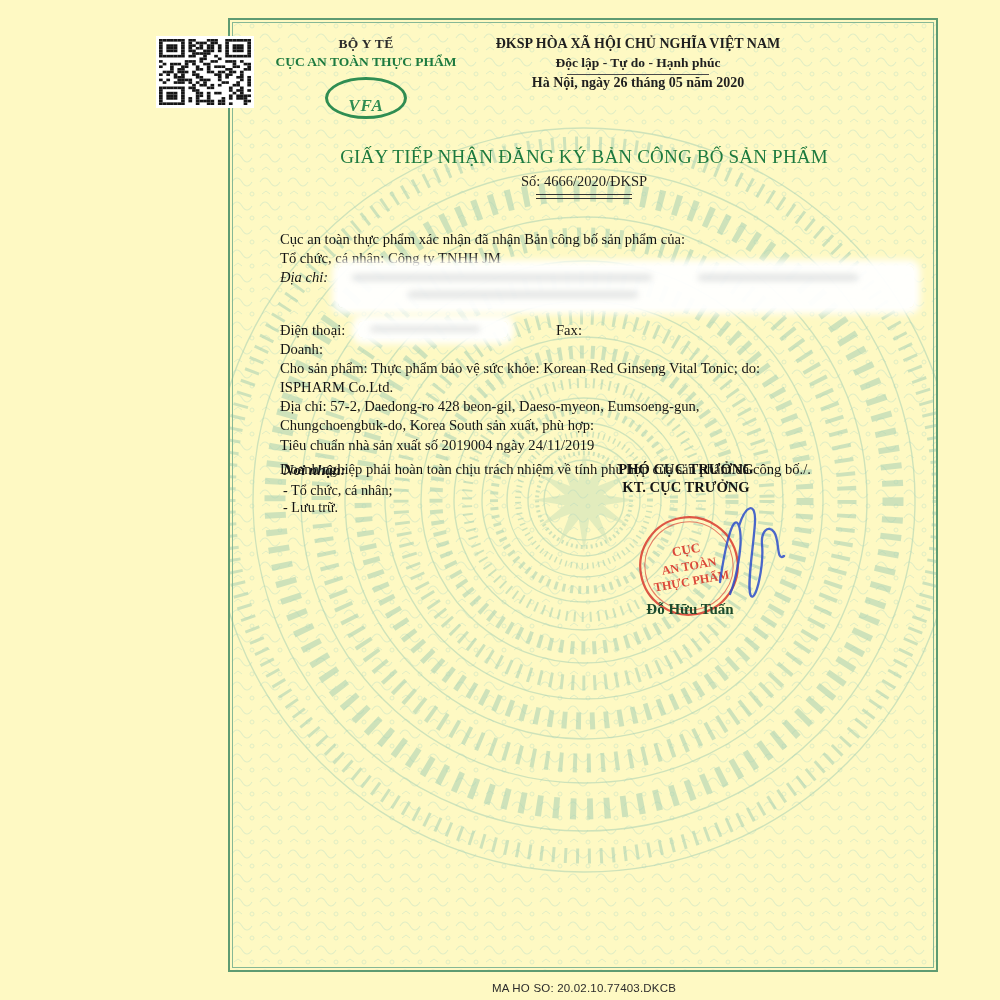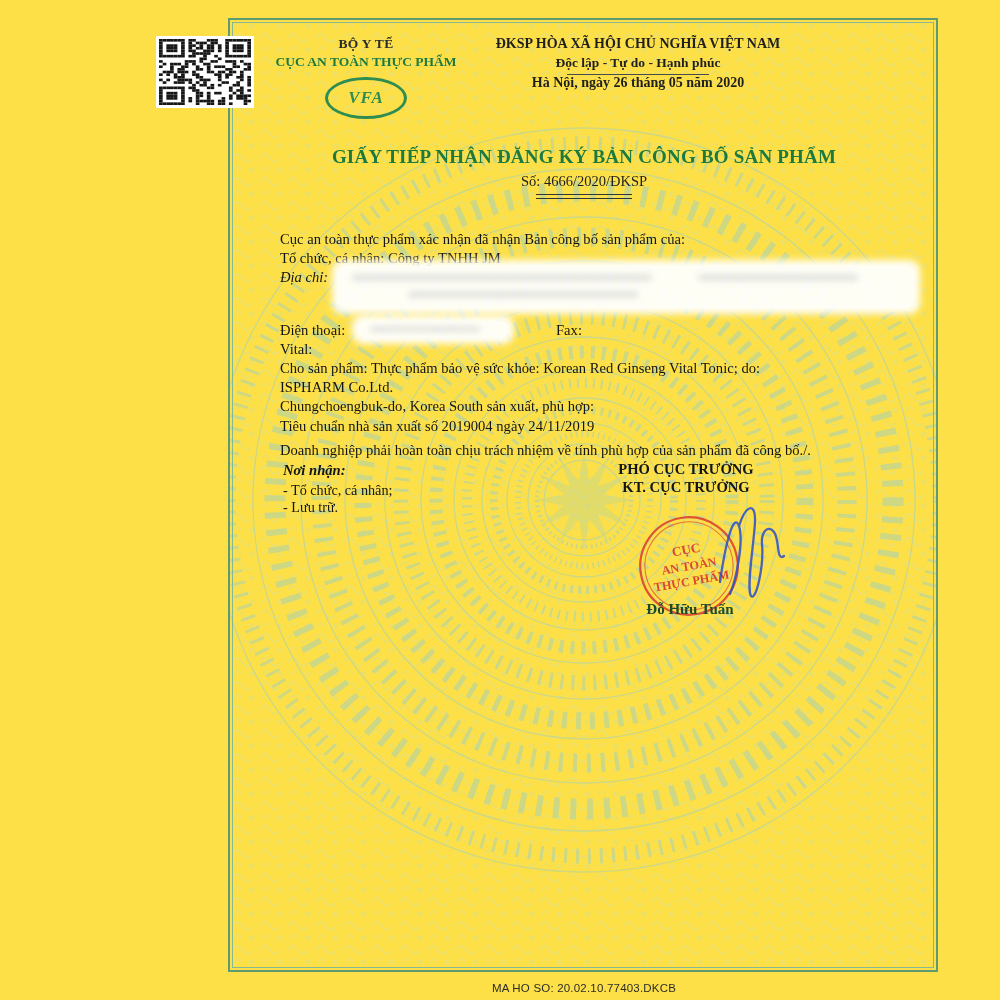--- a/index.html
+++ b/index.html
@@ -1,43 +1,43 @@
 <!DOCTYPE html>
 <html><head>
 <meta charset="utf-8">
 <style>
   html,body{margin:0;padding:0;background:#fff;}
-  .page{position:relative;width:1000px;height:1000px;background:#fde047;font-family:"Liberation Serif",serif;overflow:hidden;}
+  .page{position:relative;width:1000px;height:1000px;background:#fef9c3;font-family:"Liberation Serif",serif;overflow:hidden;}
 
   
   .drum{position:absolute;left:230px;top:20px;width:708px;height:951px;}
 
   
   .border-outer{position:absolute;left:228px;top:18px;width:710px;height:954px;border:2px solid #5e9b72;box-sizing:border-box;}
   .border-inner{position:absolute;inset:2px;border:1px solid #86b795;}
 
   
   .qr-wrap{position:absolute;left:156px;top:36px;width:98px;height:72px;background:#fff;padding:3px;box-sizing:border-box;}
   #qr{width:100%;height:100%;display:block;}
 
   
   .hdr-left{position:absolute;left:254px;top:36px;width:224px;text-align:center;}
   .ministry{font-size:13.5px;font-weight:bold;color:#2b2b2b;letter-spacing:.3px;}
   .dept{font-size:13.5px;font-weight:bold;color:#1d7a3f;margin-top:2px;}
-  .vfa{margin:7px auto 0;width:82px;height:42px;border:3.5px solid #2f8d52;border-radius:50%;display:flex;align-items:center;justify-content:center;color:#2f8d52;font-weight:bold;font-style:italic;font-size:17px;letter-spacing:1px;box-sizing:border-box;}
+  .vfa{margin:7px auto 0;width:82px;height:42px;border:3.5px solid #2f8d52;border-radius:50%;display:flex;align-items:flex-end;justify-content:center;color:#2f8d52;font-weight:bold;font-style:italic;font-size:17px;letter-spacing:1px;box-sizing:border-box;}
 
   .hdr-right{position:absolute;left:452px;top:36px;width:372px;text-align:center;color:#1f1f1f;}
   .nat{font-size:14px;font-weight:bold;}
   .motto{font-size:13.5px;font-weight:bold;margin-top:3px;}
   .motto-rule{width:142px;border-top:1px solid #4a4a4a;margin:3px auto 0;}
   .dateline{font-size:14px;font-weight:bold;margin-top:0;}
 
   
   .title-block{position:absolute;left:252px;top:146px;width:664px;text-align:center;}
-  .title{font-size:19px;font-weight:bold;color:#1d7a3f;letter-spacing:.2px;}
+  .title{font-size:19px;font-weight:normal;color:#1d7a3f;letter-spacing:.2px;}
   .docnum{font-size:14.5px;color:#1f1f1f;margin-top:5px;}
   .double-rule{width:96px;height:3px;border-top:1.6px solid #333;border-bottom:1.6px solid #333;margin:4px auto 0;}
 
   
   .bodytext{position:absolute;left:280px;top:231px;width:634px;font-size:14.6px;color:#141414;}
   .bodytext p{margin:0 0 1.5px 0;line-height:17.4px;}
   .addr{position:relative;height:52px;font-style:italic;}
   .phone-line{position:relative;}
   .fax{position:absolute;left:276px;top:0;}
   p.standard{margin-top:3px;}
@@ -446,23 +446,24 @@
         <span class="smudge" style="left:70px;top:25px;width:230px;height:7px;"></span>
       </span>
     </p>
     <p class="phone-line">
       <span>Điện thoại:</span>
       <span class="redact">
         <span class="smudge" style="left:12px;top:5px;width:110px;height:6px;"></span>
       </span>
       <span class="fax">Fax:</span>
     </p>
-    <p>Vital:</p>
+    <p>Doanh:</p>
     <p>Cho sản phẩm: Thực phẩm bảo vệ sức khỏe: Korean Red Ginseng Vital Tonic; do:</p>
     <p>ISPHARM Co.Ltd.</p>
+    <p>Địa chỉ: 57-2, Daedong-ro 428 beon-gil, Daeso-myeon, Eumsoeng-gun,</p>
     <p>Chungchoengbuk-do, Korea South sản xuất, phù hợp:</p>
     <p class="standard">Tiêu chuẩn nhà sản xuất số 2019004 ngày 24/11/2019</p>
     <p class="disclaimer">Doanh nghiệp phải hoàn toàn chịu trách nhiệm về tính phù hợp của sản phẩm đã công bố./.</p>
   </div>
 
   <div class="recipients">
     <div class="head">Nơi nhận:</div>
     <div>- Tổ chức, cá nhân;</div>
     <div>- Lưu trữ.</div>
   </div>

